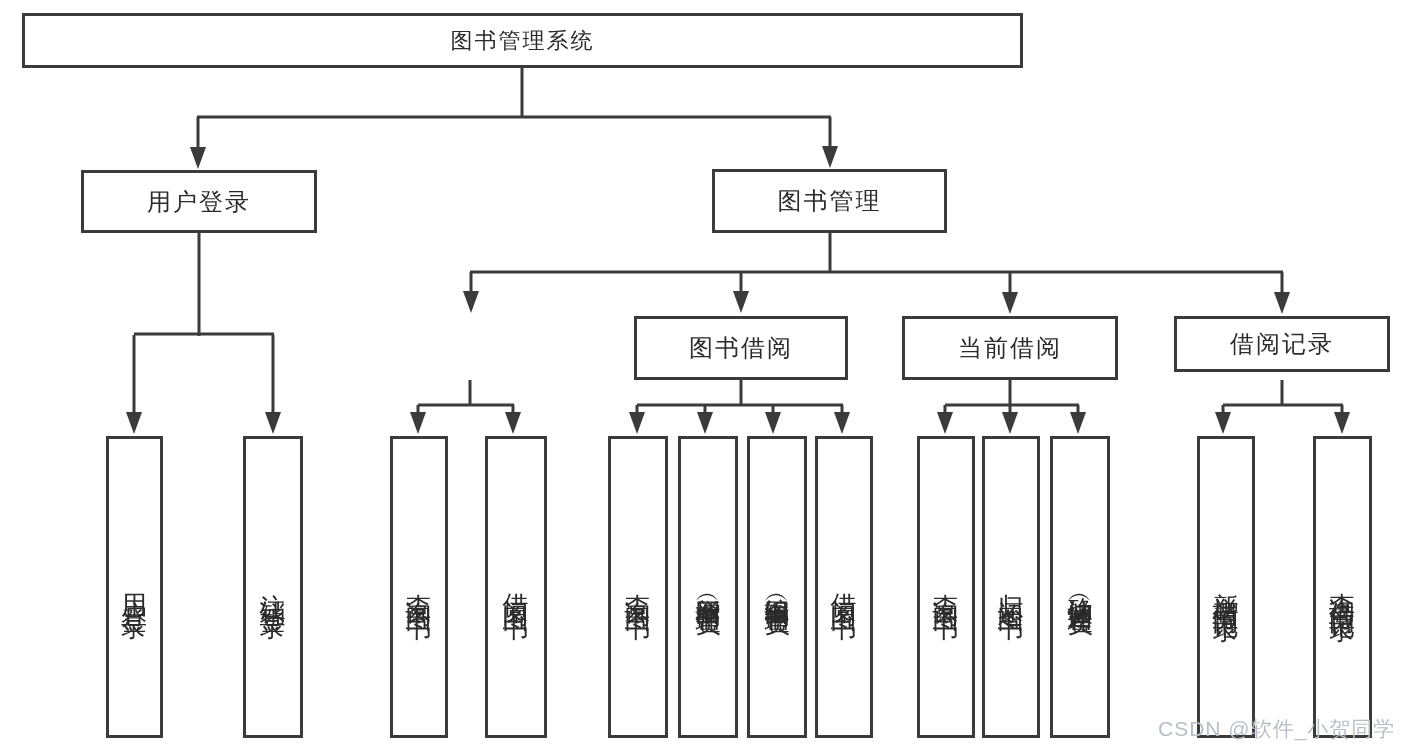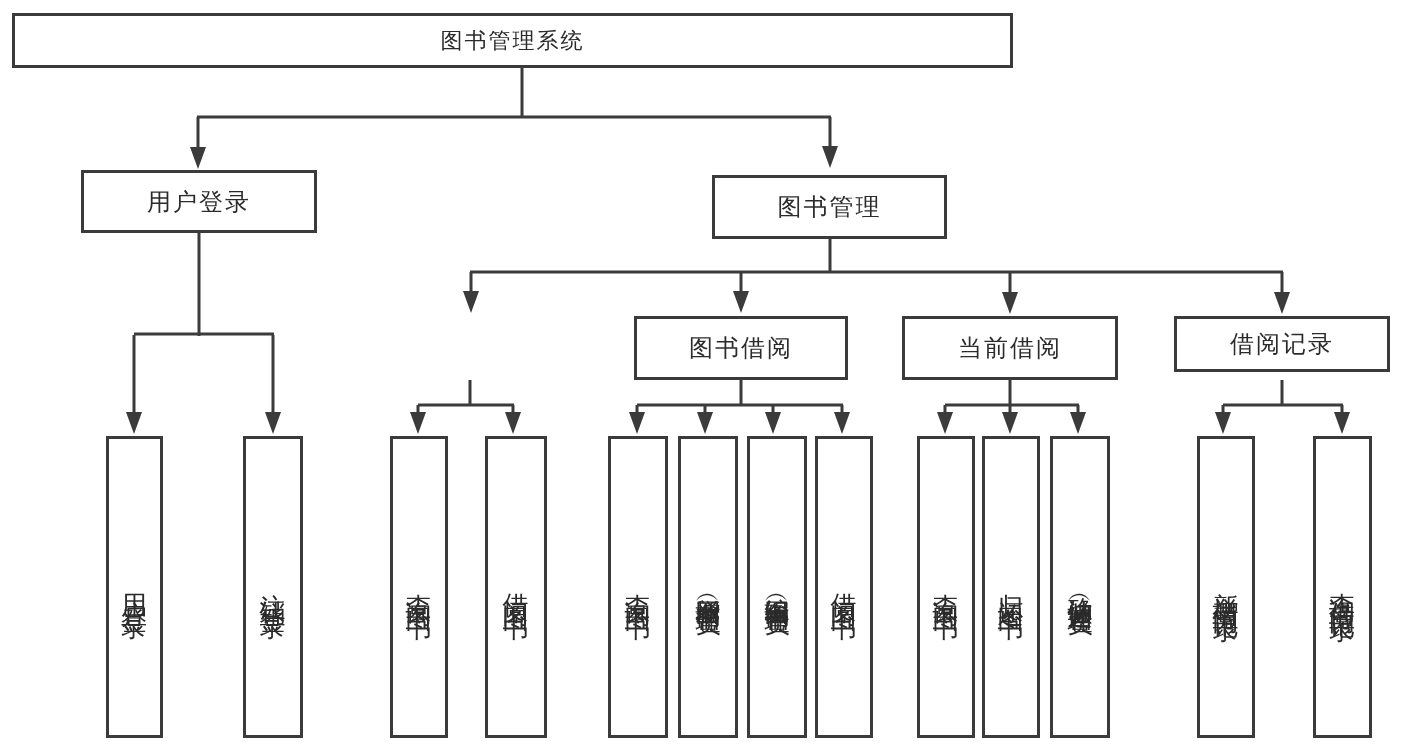--- a/index.html
+++ b/index.html
@@ -70,24 +70,24 @@
       M697 412 L713 412 L705 434 Z
       M765 412 L781 412 L773 434 Z
       M834 412 L850 412 L842 434 Z
       M937 412 L953 412 L945 434 Z
       M1002 412 L1018 412 L1010 434 Z
       M1070 412 L1086 412 L1078 434 Z
       M1215 412 L1231 412 L1223 434 Z
       M1334 412 L1350 412 L1342 434 Z"></path>
   </svg>
 
-  <div class="hnode root" style="left:12px;top:13px;width:1001px;height:55px">图书管理系统</div>
+  <div class="hnode root" style="left:22px;top:13px;width:1001px;height:55px">图书管理系统</div>
 
   <div class="hnode" style="left:81px;top:170px;width:236px;height:63px">用户登录</div>
-  <div class="hnode" style="left:712px;top:175px;width:235px;height:64px">图书管理</div>
+  <div class="hnode" style="left:712px;top:169px;width:235px;height:64px">图书管理</div>
 
   <div class="hnode" style="left:902px;top:316px;width:216px;height:64px">当前借阅</div>
   <div class="hnode" style="left:634px;top:316px;width:214px;height:64px">图书借阅</div>
   <div class="hnode" style="left:1174px;top:316px;width:216px;height:56px">借阅记录</div>
 
   <div class="vnode" style="left:106px;width:57px">用户登录</div>
   <div class="vnode" style="left:243px;width:60px">注销登录</div>
 
   <div class="vnode" style="left:390px;width:58px">查询图书</div>
   <div class="vnode" style="left:485px;width:62px">借阅图书</div>
@@ -97,14 +97,15 @@
   <div class="vnode long" style="left:747px;width:60px">编辑图书（管理员）</div>
   <div class="vnode" style="left:815px;width:58px">借阅图书</div>
 
   <div class="vnode" style="left:917px;width:58px">查询图书</div>
   <div class="vnode" style="left:982px;width:58px">归还图书</div>
   <div class="vnode long" style="left:1050px;width:60px">确认归还（管理员）</div>
 
   <div class="vnode med" style="left:1197px;width:58px">新增借阅记录</div>
   <div class="vnode med" style="left:1313px;width:59px">查询借阅记录</div>
 
+  <div id="watermark">CSDN @软件_小贺同学</div>
 
 </div>
 
 </body></html>

